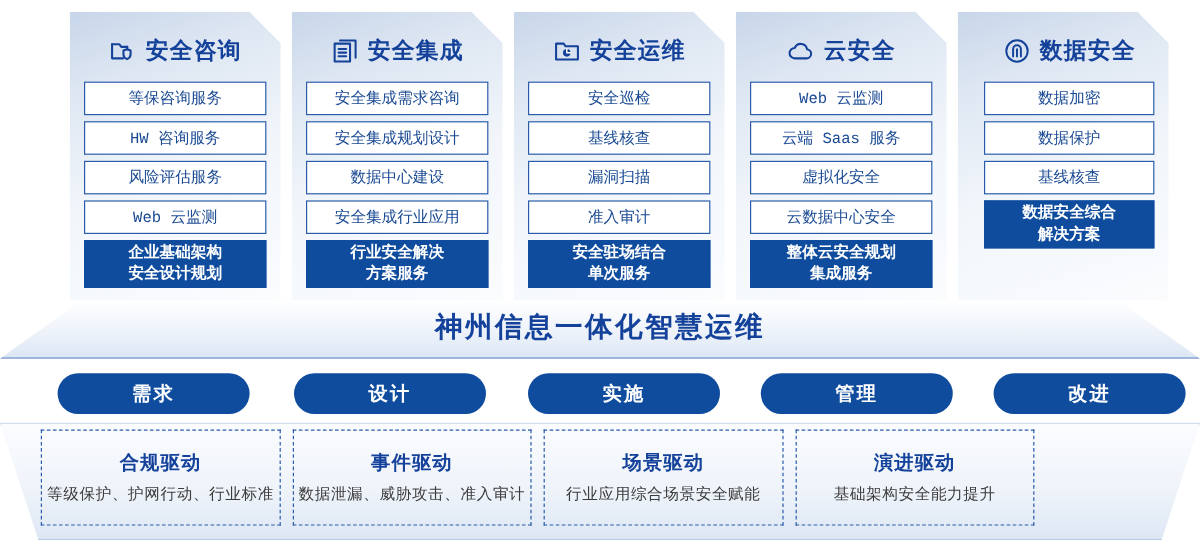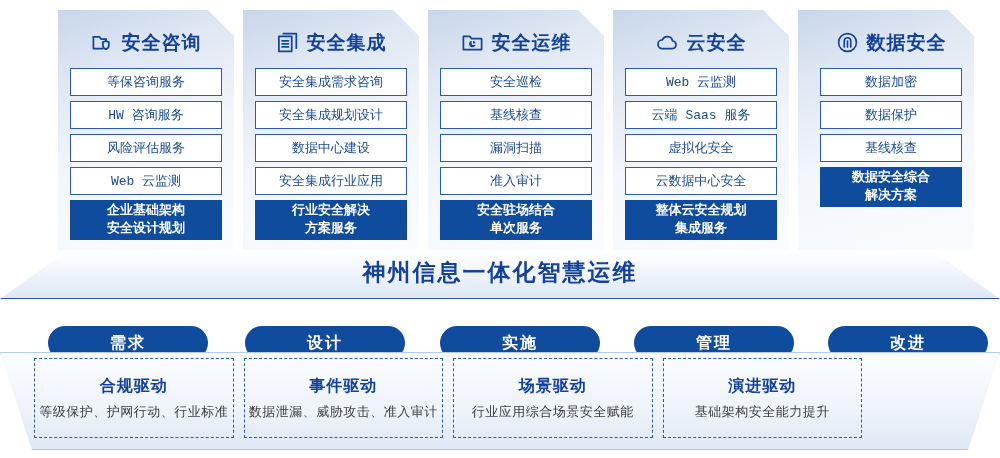--- a/index.html
+++ b/index.html
@@ -113,21 +113,21 @@
     font-weight: bold;
     color: #14429a;
     letter-spacing: 2px;
     margin-top: -4px;
   }
 
   
   #pill-row {
     position: absolute;
     left: 0;
-    top: 326px;
+    top: 311px;
     width: 796px;
     height: 34px;
     text-align: right;
   }
   .pill {
     position: absolute;
     top: 0;
     width: 160px;
     height: 34px;
     border-radius: 17px;

